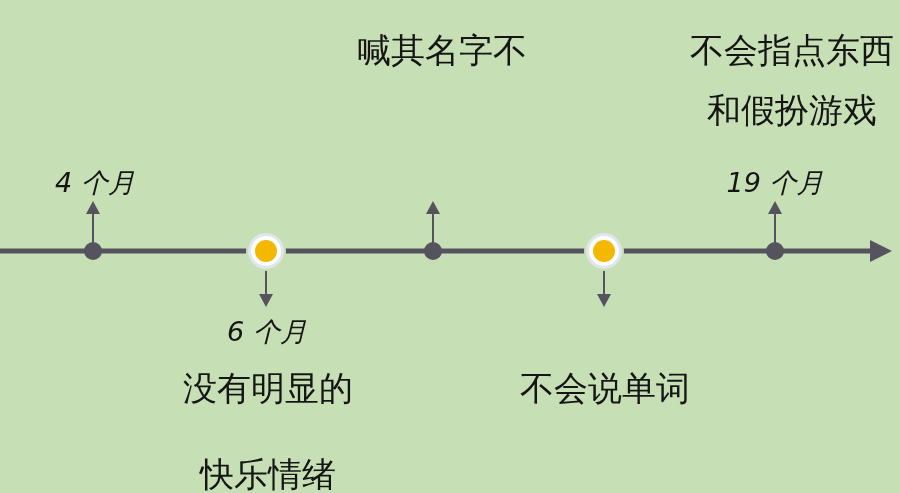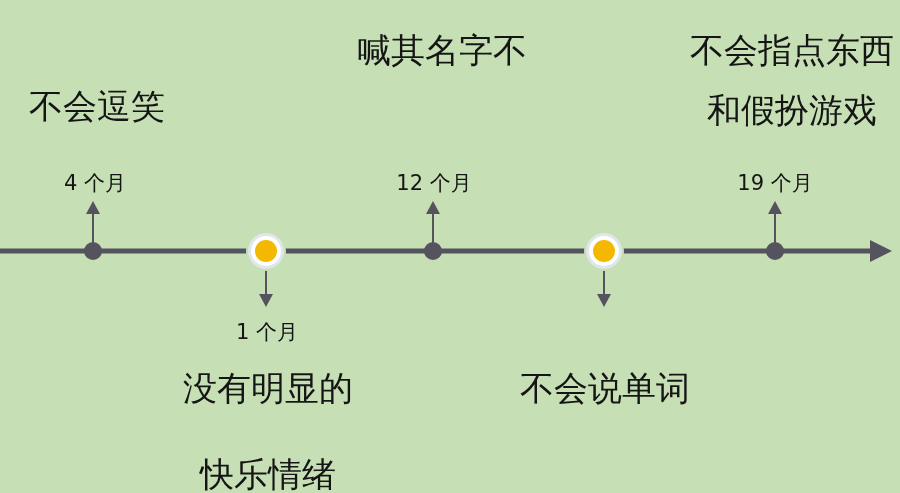--- a/index.html
+++ b/index.html
@@ -10,21 +10,21 @@
     color: #151515;
     position: relative;
   }
   .canvas { position: absolute; left: 0; top: 0; width: 900px; height: 493px; }
   .label {
     position: absolute;
     transform: translate(-50%, -50%);
     white-space: nowrap;
     text-align: center;
   }
-  .month { font-size: 21px; }
+  .month { font-size: 27px; font-style: italic; }
   .desc { font-size: 34px; letter-spacing: 0px; }
 </style>
 </head>
 <body>
 
 <div class="canvas">
   <svg width="900" height="493" viewBox="0 0 900 493" style="position:absolute;left:0;top:0">
 
     <line x1="0" y1="251" x2="874" y2="251" stroke="#55545e" stroke-width="5"></line>
     <polygon points="870,240 892,251 870,262" fill="#55545e"></polygon>
@@ -59,28 +59,26 @@
       <circle cx="604" cy="251" r="11" fill="#f5b800"></circle>
     </g>
 
     <g>
       <line x1="775" y1="251" x2="775" y2="212" stroke="#55545e" stroke-width="2"></line>
       <polygon points="768,214 775,201 782,214" fill="#55545e"></polygon>
       <circle cx="775" cy="251" r="9" fill="#55545e"></circle>
     </g>
   </svg>
 
-  <div class="label desc" style="left:97px;top:107px">不会逗笑</div>
   <div class="label month" style="left:95px;top:183px">4 个月</div>
 
-  <div class="label month" style="left:267px;top:332px">1 个月</div>
+  <div class="label month" style="left:267px;top:332px">6 个月</div>
   <div class="label desc" style="left:268px;top:389px">没有明显的</div>
   <div class="label desc" style="left:268px;top:475px">快乐情绪</div>
 
   <div class="label desc" style="left:442px;top:51px">喊其名字不</div>
-  <div class="label month" style="left:434px;top:183px">12 个月</div>
 
   <div class="label desc" style="left:605px;top:389px">不会说单词</div>
 
   <div class="label desc" style="left:792px;top:51px">不会指点东西</div>
   <div class="label desc" style="left:792px;top:111px">和假扮游戏</div>
   <div class="label month" style="left:775px;top:183px">19 个月</div>
 </div>
 
 </body></html>

